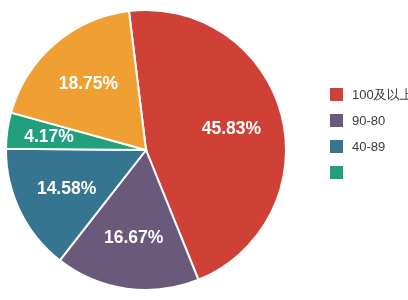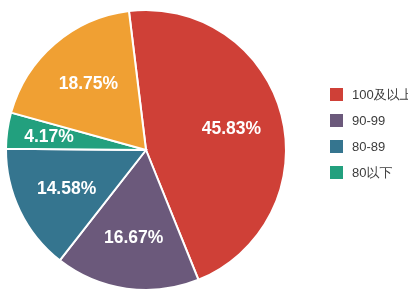--- a/index.html
+++ b/index.html
@@ -86,25 +86,24 @@
     </svg>
   </div>
 
   <div id="legend">
       <div class="legend-item">
         <span class="legend-swatch" style="background: rgb(207, 64, 55);"></span>
         <span class="legend-label">100及以上</span>
       </div>
       <div class="legend-item">
         <span class="legend-swatch" style="background: rgb(107, 89, 123);"></span>
-        <span class="legend-label">90-99</span>
+        <span class="legend-label">90-80</span>
       </div>
       <div class="legend-item">
         <span class="legend-swatch" style="background: rgb(53, 117, 143);"></span>
-        <span class="legend-label">80-89</span>
+        <span class="legend-label">40-89</span>
       </div>
       <div class="legend-item">
         <span class="legend-swatch" style="background: rgb(34, 160, 126);"></span>
-        <span class="legend-label">80以下</span>
       </div>
     </div>
 
 </div>
 
 </body></html>

